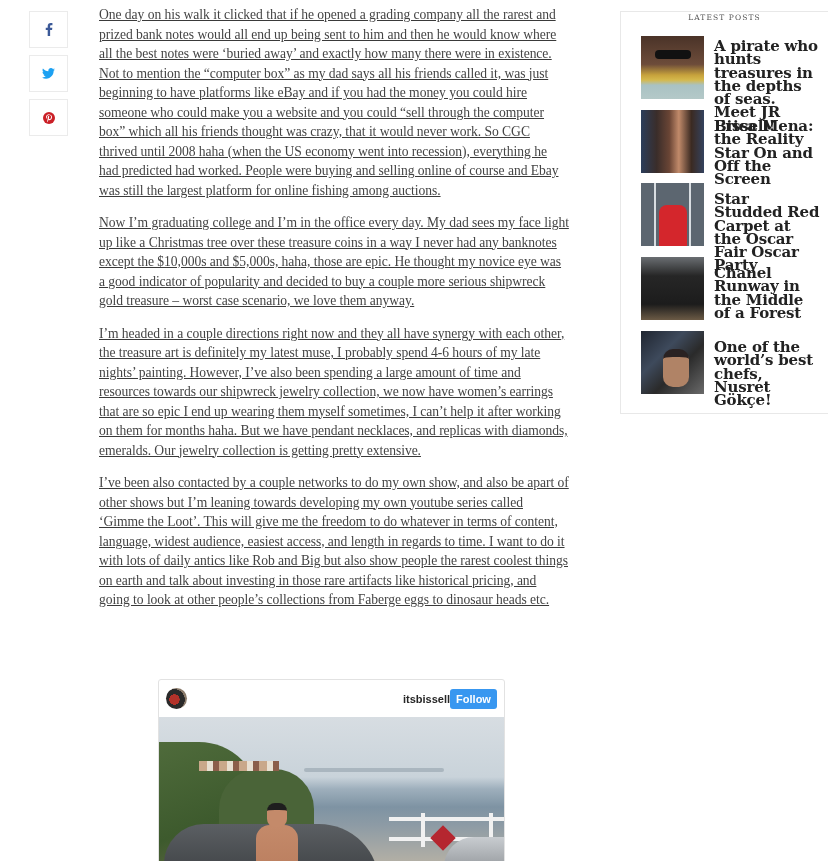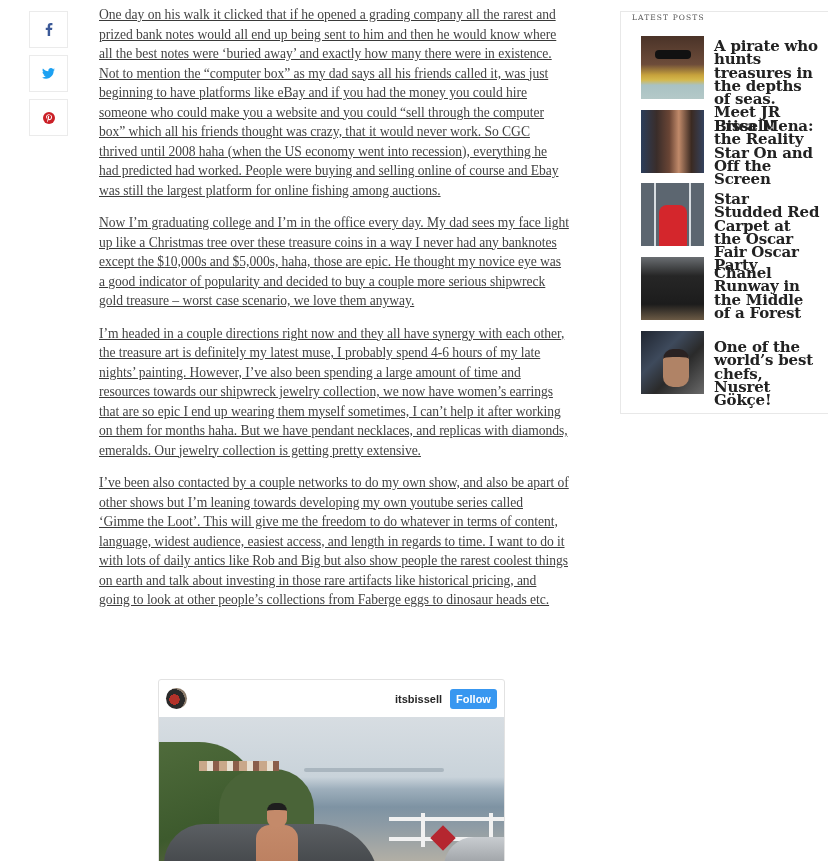--- a/index.html
+++ b/index.html
@@ -14,37 +14,37 @@
   
   .article { position: absolute; left: 99px; top: 5px; width: 470px; text-decoration: underline; }
   .article p { font-family: "Liberation Serif", "DejaVu Serif", serif; font-size: 13.6px; line-height: 19.5px; color: #444; margin-bottom: 13px; letter-spacing: -0.05px; }
   .article p.question { font-weight: bold; color: #222; }
 
   
   .insta { position: absolute; left: 158px; top: 679px; width: 347px; height: 200px; border: 1px solid #e2e2e2; border-radius: 3px; background: #fff; overflow: hidden; }
   .insta-header { height: 37px; display: flex; align-items: center; padding: 0 7px; }
   .insta-avatar { width: 21px; height: 21px; border-radius: 50%; background: radial-gradient(circle at 40% 55%, #b3322a 0 30%, #2a2a2a 31% 60%, #8a7a6a 61%); margin-right: 8px; }
   .insta-user { font-family: "Liberation Sans", "DejaVu Sans", sans-serif; font-weight: bold; font-size: 11px; color: #262626; flex: 1; text-align: right; }
-  .insta-follow { background: #3897f0; color: #fff; font-family: "Liberation Sans", "DejaVu Sans", sans-serif; font-weight: bold; font-size: 11px; border: none; border-radius: 3px; width: 47px; height: 20px; cursor: pointer; margin-left: 8px; }
+  .insta-follow { background: #3897f0; color: #fff; font-family: "Liberation Sans", "DejaVu Sans", sans-serif; font-weight: bold; font-size: 11px; border: none; border-radius: 3px; width: 47px; height: 20px; cursor: pointer; }
   .insta-photo { position: relative; height: 150px; background: linear-gradient(#d7dde2 0%, #c9d3da 40%, #9eafbc 48%, #7e93a3 60%, #8d9ba5 72%, #b8b2a5 100%); overflow: hidden; }
   .hill { position: absolute; left: 0; top: 25px; width: 100px; height: 130px; background: linear-gradient(160deg, #4f6b3b, #3d5a2d 60%, #6a6a4a); border-radius: 0 60px 0 0; }
   .hill2 { position: absolute; left: 60px; top: 52px; width: 95px; height: 70px; background: #4a6438; border-radius: 40px 40px 0 0; }
   .houses { position: absolute; left: 40px; top: 44px; width: 80px; height: 10px; background: repeating-linear-gradient(90deg, #c9a88a 0 8px, #e8e0d2 8px 14px, #8b5e4a 14px 20px); }
   .headland { position: absolute; left: 145px; top: 51px; width: 140px; height: 4px; background: #aab6bf; border-radius: 4px; }
   .fence { position: absolute; left: 230px; top: 100px; width: 117px; height: 4px; background: #f1f1f1; box-shadow: 0 20px 0 #f1f1f1; }
   .fence-post { position: absolute; top: 96px; width: 4px; height: 34px; background: #f1f1f1; }
   .car { position: absolute; left: 5px; top: 107px; width: 215px; height: 60px; background: linear-gradient(#5b5f63, #3b3e41); border-radius: 40px 60px 0 0; }
   .car2 { position: absolute; left: 285px; top: 120px; width: 70px; height: 40px; background: linear-gradient(#c8ccd0, #8a8e92); border-radius: 30px 0 0 0; }
   .sign { position: absolute; left: 275px; top: 112px; width: 18px; height: 18px; background: #b5262f; transform: rotate(45deg); }
   .person { position: absolute; left: 97px; top: 108px; width: 42px; height: 60px; background: linear-gradient(#c48a6a, #b87b5c); border-radius: 14px 14px 0 0; }
   .head { position: absolute; left: 108px; top: 86px; width: 20px; height: 24px; background: #c48a6a; border-radius: 8px; border-top: 7px solid #1e1e1e; }
 
   
   .sidebar { position: absolute; left: 620px; top: 11px; width: 208px; height: 403px; border: 1px solid #e8e8e8; border-right: none; }
-  .sidebar-title { position: absolute; left: 0; right: 0; top: -7px; text-align: left; }
+  .sidebar-title { position: absolute; left: 0; right: 0; top: -7px; text-align: center; }
   .sidebar-title span { background: #fff; padding: 0 11px; font-family: "DejaVu Serif", serif; font-size: 7.5px; letter-spacing: 1.1px; color: #555; }
   .post { position: absolute; left: 20px; width: 180px; height: 63px; display: flex; cursor: pointer; }
   .thumb { width: 63px; height: 63px; flex: none; margin-right: 10px; position: relative; overflow: hidden; }
   .post-title { font-family: "DejaVu Serif", serif; font-weight: bold; font-size: 15px; line-height: 13.3px; color: #222; letter-spacing: -0.2px; padding-top: 4px; }
 
   .t1 { background: linear-gradient(#4a3328 0%, #6d4c3a 45%, #c7a23c 62%, #d5b94d 70%, #a9c2c3 78%, #b4c9c8 100%); }
   .t1::after { content: ""; position: absolute; left: 14px; top: 14px; width: 36px; height: 9px; background: #111; border-radius: 4px; }
   .t2 { background: linear-gradient(90deg, #2b3d5a 0%, #3a2d2a 25%, #6a4535 45%, #c18a6a 60%, #3b2a22 80%, #34425e 100%); }
   .t3 { background: linear-gradient(90deg, #5c6670 0 20%, #d8dde1 20% 24%, #5c6670 24% 76%, #d8dde1 76% 80%, #5c6670 80%); }
   .t3::after { content: ""; position: absolute; left: 18px; top: 22px; width: 28px; height: 41px; background: #d4262c; border-radius: 8px 8px 0 0; }

